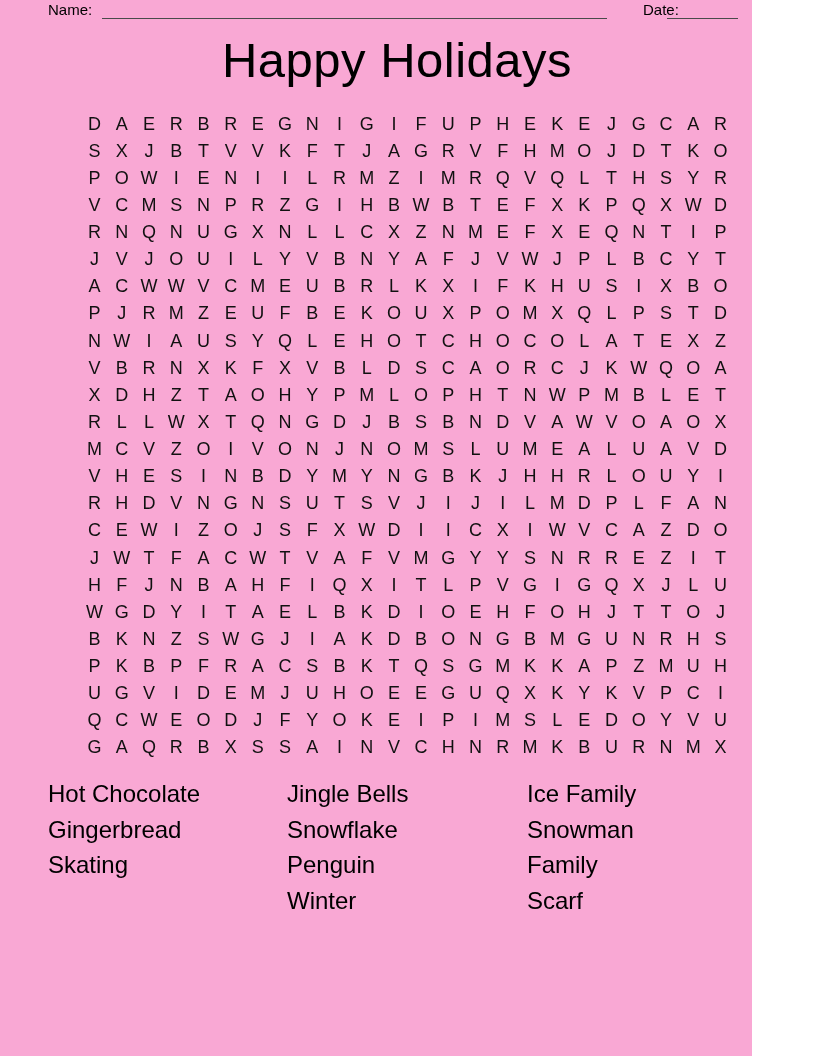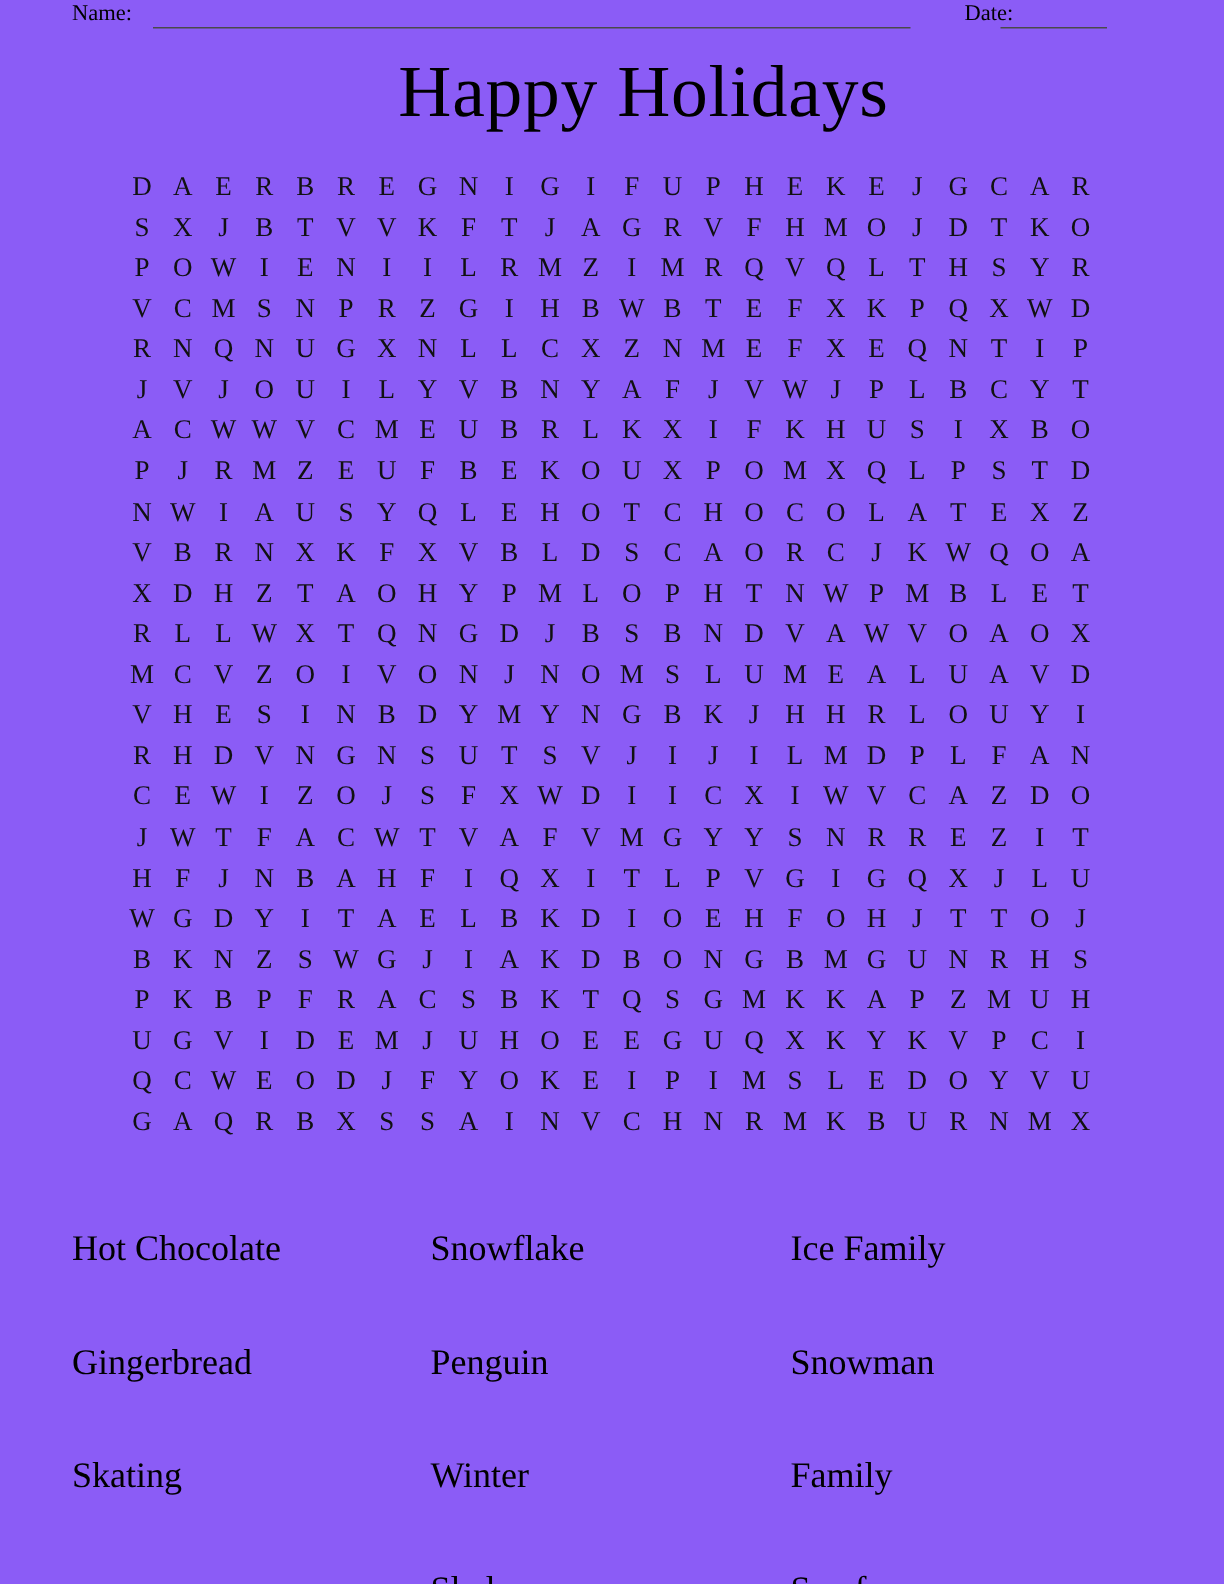--- a/index.html
+++ b/index.html
@@ -1,18 +1,18 @@
 <!DOCTYPE html>
 <html><head>
 <meta charset="utf-8">
 <style>
   html, body { margin:0; padding:0; background:#ffffff; }
   .page {
-    position:relative; width:816px; height:1056px; background:#8b5cf6;
-    font-family:Liberation Serif, serif; color:#000; overflow:hidden;
+    position:relative; width:752px; height:1056px; background:#f9a8d4;
+    font-family:Liberation Sans, sans-serif; color:#000; overflow:hidden;
   }
   .hdr-label { position:absolute; top:1px; font-size:15px; color:#000; white-space:nowrap; }
   .hdr-label-name { left:48px; }
   .hdr-label-date { left:626px;margin-left:17px; }
   .hdr-line { position:absolute; top:0; height:18px; border-bottom:1.5px solid #4a4a4a; }
   .hdr-line-name { left:102px; width:505px; }
   .hdr-line-date { left:667px; width:71px; }
   .title {
     position:absolute; left:0; right:0; top:32px; text-align:center;
     font-size:49px; font-weight:400; letter-spacing:0.5px; color:#000;margin-left:42px;
@@ -21,21 +21,21 @@
     position:absolute; left:81px; top:110px; width:653px; height:651px;
     display:grid; grid-template-columns:repeat(24,1fr); grid-template-rows:repeat(24,1fr);
     font-size:18px; color:#111;
   }
   .cell { display:flex; align-items:center; justify-content:center; line-height:1; }
   .words { position:absolute; left:48px; top:776px; width:720px; height:200px; }
   .wl-col { position:absolute; top:0; }
   .wl-col-1 { left:0; }
   .wl-col-2 { left:239px; }
   .wl-col-3 { left:479px; }
-  .wl-item { font-size:24px; line-height:35.7px; color:#000; white-space:nowrap;margin-top:40px; }
+  .wl-item { font-size:24px; line-height:35.7px; color:#000; white-space:nowrap; }
 </style>
 </head>
 <body>
 
 <div class="page">
 
   <span class="hdr-label hdr-label-name">Name:</span>
   <span class="hdr-line hdr-line-name"></span>
   <span class="hdr-label hdr-label-date">Date:</span>
   <span class="hdr-line hdr-line-date"></span>
@@ -621,24 +621,24 @@
       <span class="cell">X</span>
     </div>
 
   <div class="words">
     <div class="wl-col wl-col-1">
       <div class="wl-item">Hot Chocolate</div>
       <div class="wl-item">Gingerbread</div>
       <div class="wl-item">Skating</div>
     </div>
     <div class="wl-col wl-col-2">
+      <div class="wl-item">Jingle Bells</div>
       <div class="wl-item">Snowflake</div>
       <div class="wl-item">Penguin</div>
       <div class="wl-item">Winter</div>
-      <div class="wl-item">Sled</div>
     </div>
     <div class="wl-col wl-col-3">
       <div class="wl-item">Ice Family</div>
       <div class="wl-item">Snowman</div>
       <div class="wl-item">Family</div>
       <div class="wl-item">Scarf</div>
     </div>
   </div>
 
 </div>

